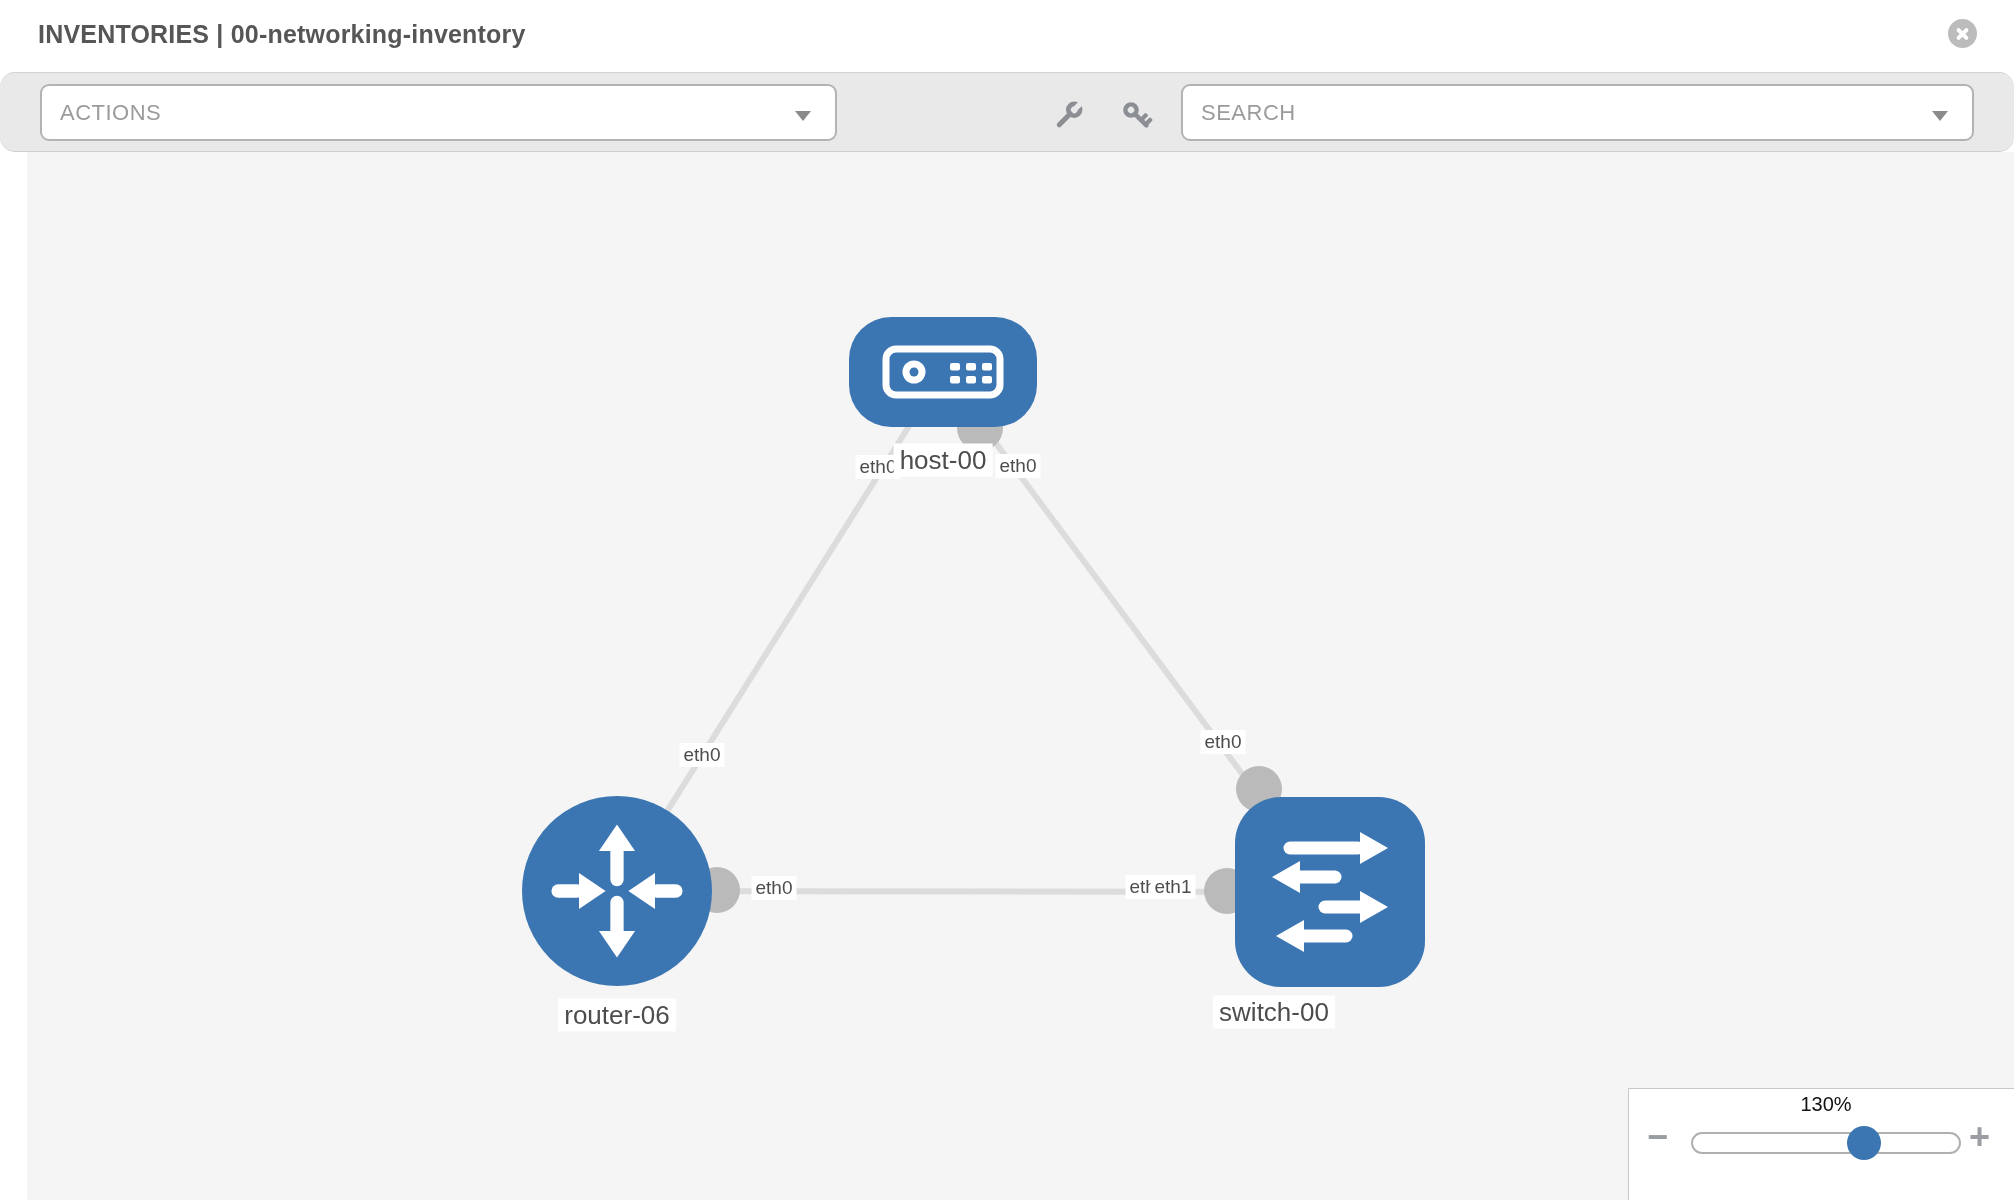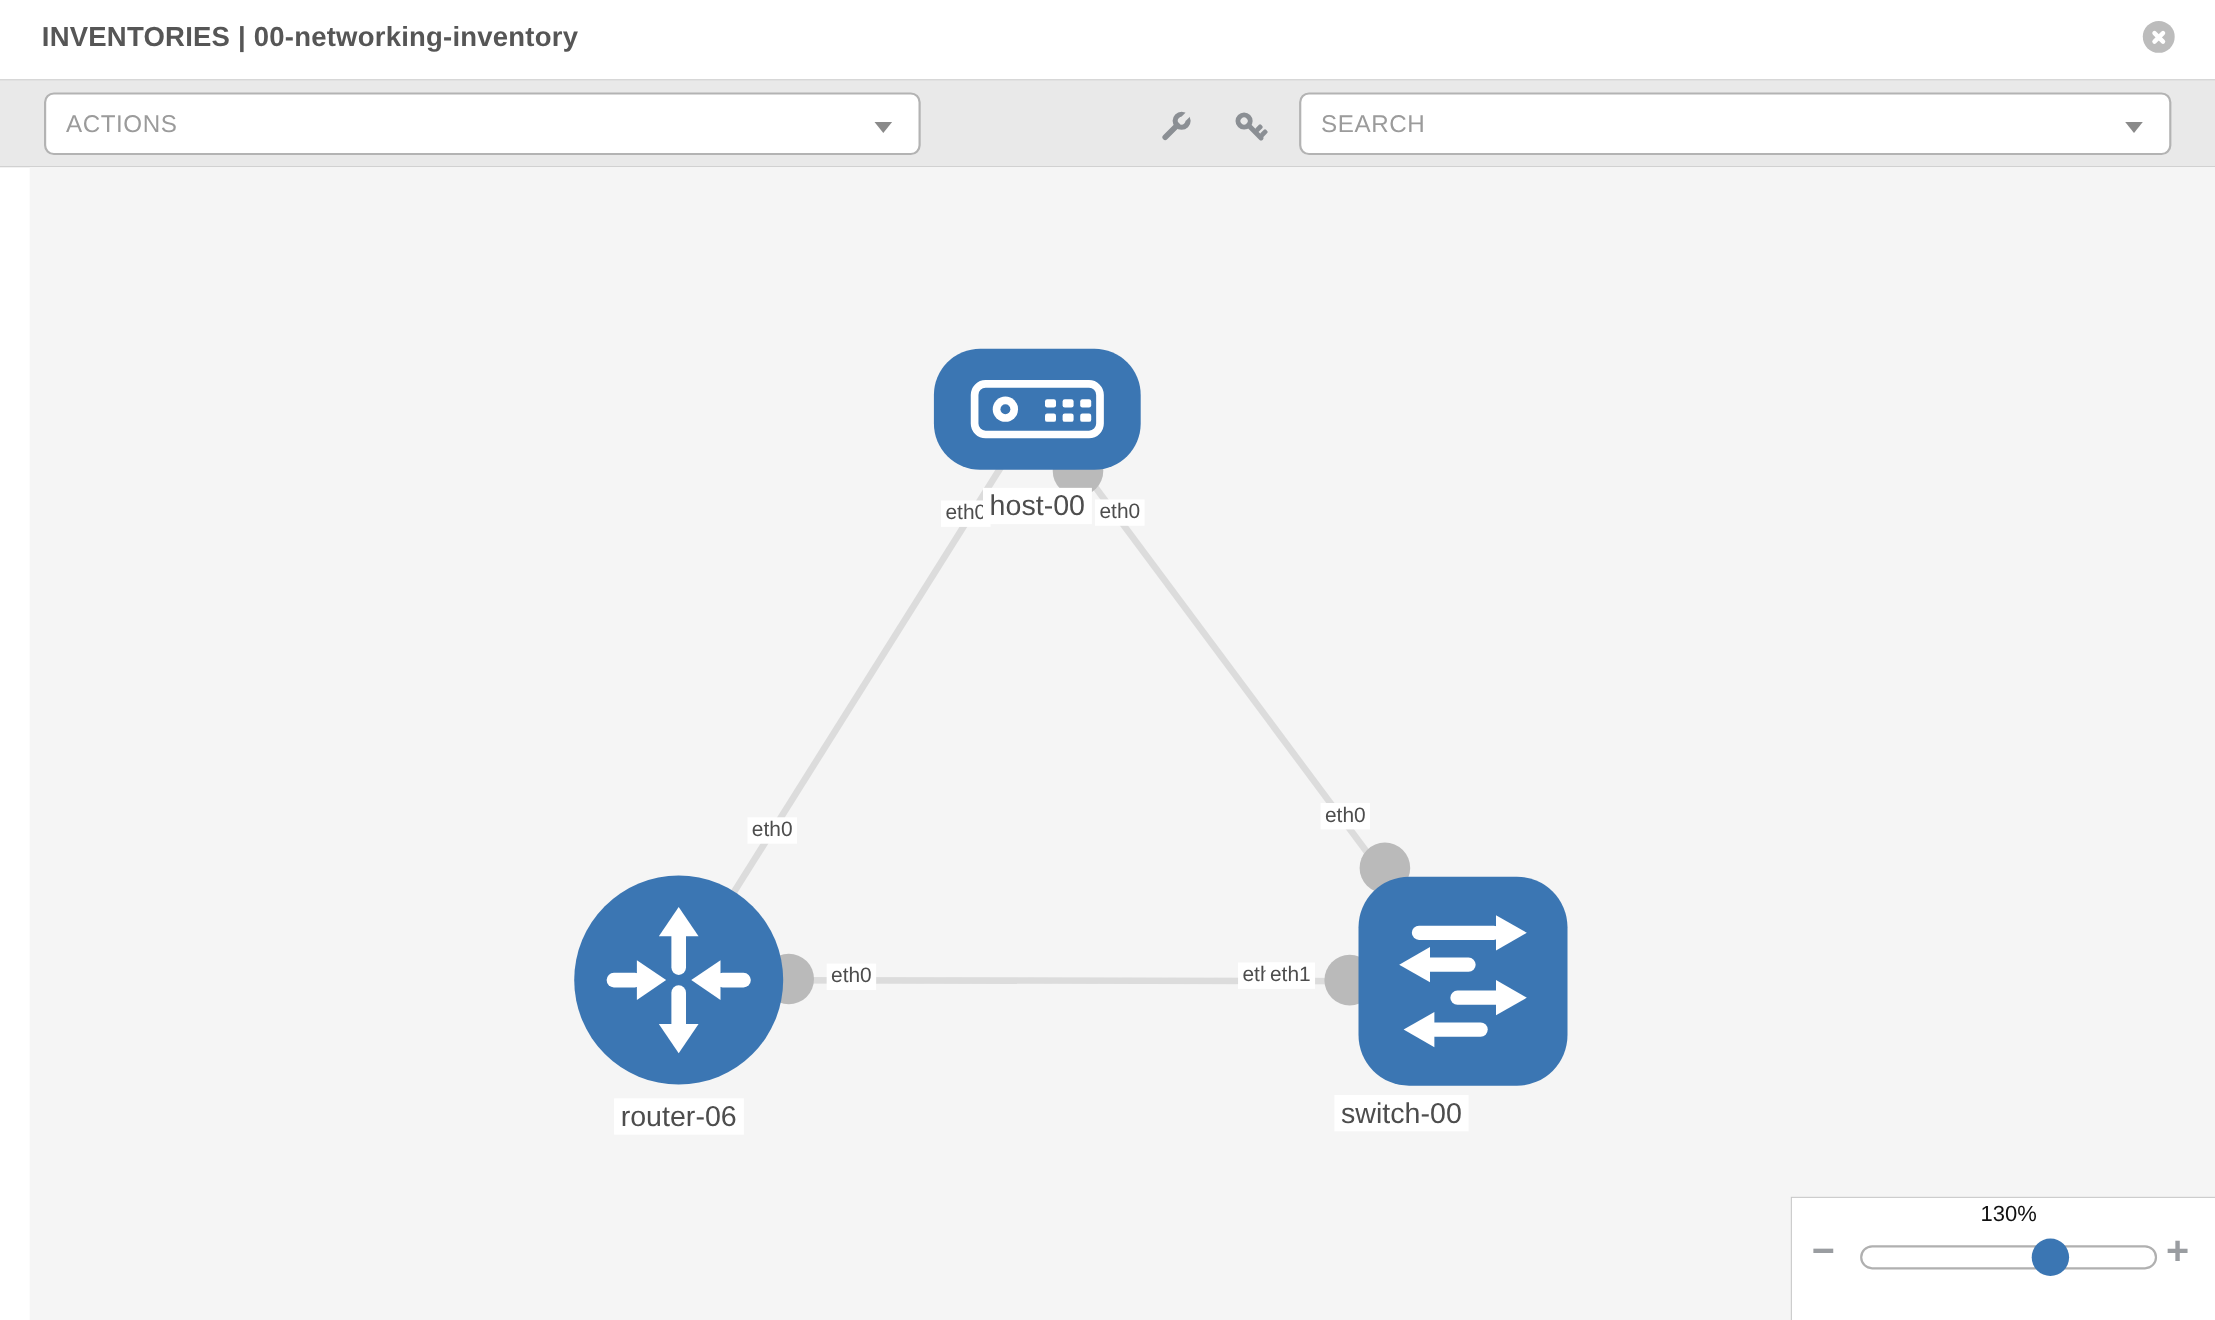--- a/index.html
+++ b/index.html
@@ -9,21 +9,21 @@
 
   
   .hdr { position:absolute; left:0; top:0; width:1606px; height:72px; background:#fff; }
   .hdr-title { position:absolute; left:38px; top:20px; font-size:25px; font-weight:bold; color:#565656; letter-spacing:.2px; }
   .close-btn { position:absolute; left:1948px; top:19px; width:29px; height:29px; border-radius:50%; background:#bcbcbc; cursor:pointer; }
   .close-btn .bar { position:absolute; left:7px; top:12.5px; width:15px; height:4px; background:#fff; border-radius:2px; }
   .close-btn .bar.a { transform:rotate(45deg); }
   .close-btn .bar.b { transform:rotate(-45deg); }
 
   
-  .tbar { position:absolute; left:0; top:72px; width:2014px; height:80px; background:#e9e9e9; border-top:1px solid #d2d2d2; border-bottom:1px solid #cfcfcf; }
+  .tbar { position:absolute; left:0; top:72px; width:2014px; height:80px; background:#e9e9e9; border-top:1px solid #d2d2d2; border-bottom:1px solid #cfcfcf;border-radius:15px; }
   .dd { position:absolute; top:11px; height:57px; background:#fff; border:2px solid #b3b3b3; border-radius:9px; display:flex; align-items:center; cursor:pointer; }
   .dd-label { margin-left:18px; font-size:22px; color:#9b9b9b; letter-spacing:.5px; }
   .dd-caret { position:absolute; right:24px; top:25px; width:0; height:0; border-left:8px solid transparent; border-right:8px solid transparent; border-top:10px solid #8a8a8a; }
   .dd.actions { left:40px; width:797px; }
   .dd.search { left:1181px; width:793px; }
   .tool-btn { position:absolute; top:26px; width:34px; height:34px; background:transparent; border:none; cursor:pointer; }
   .tool-btn.wrench { left:1051px; }
   .tool-btn.key { left:1120px; }
 
   

